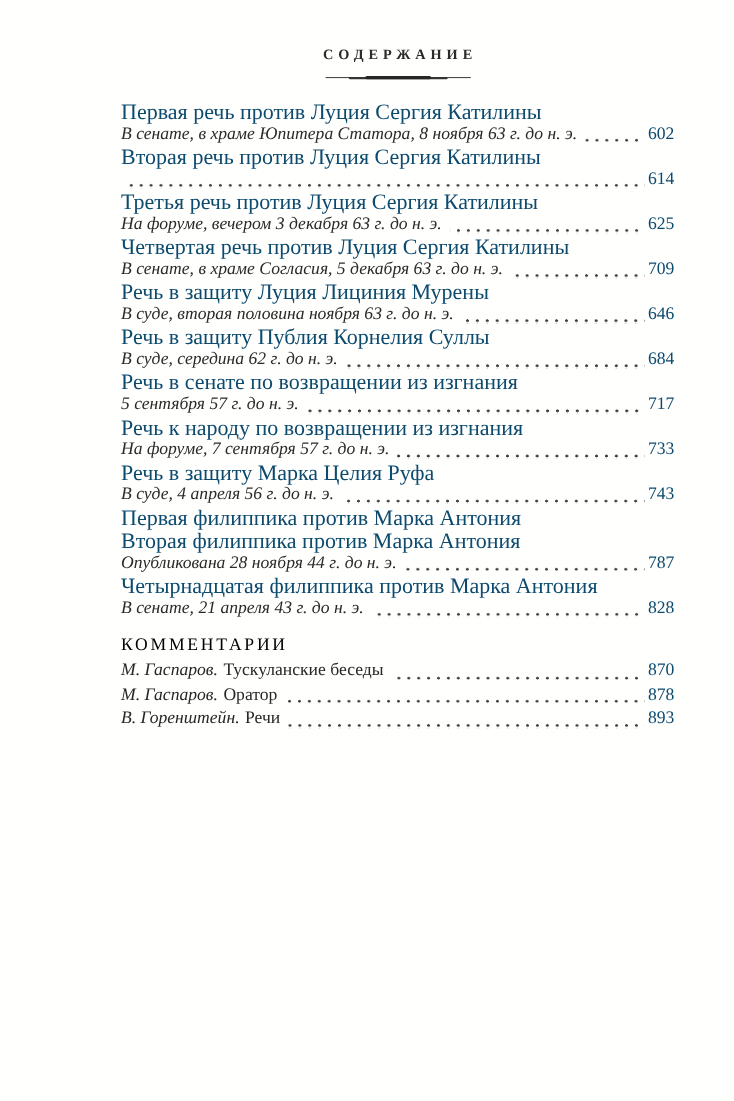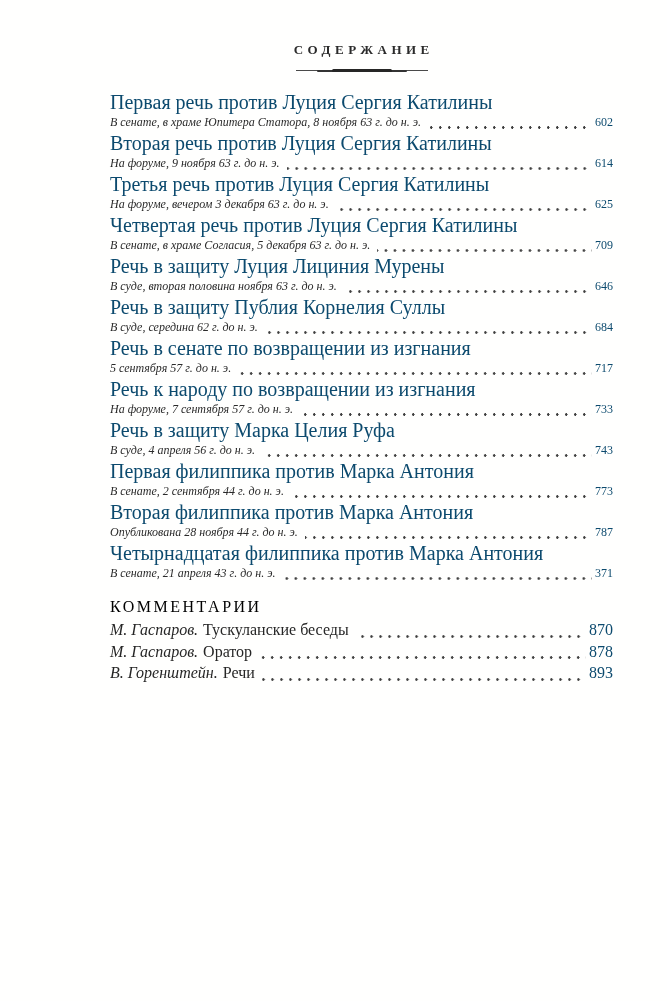--- a/index.html
+++ b/index.html
@@ -68,21 +68,21 @@
   .entry-title {
     font-size: 20px;
     line-height: 20px;
     white-space: nowrap;
     color: #0c4a6e;
   }
   .entry-sub {
     display: flex;
     align-items: baseline;
     font-style: italic;
-    font-size: 12px;
+    font-size: 16px;
     line-height: 20px;
     color: #2a2a2a;
   }
   .sub-text { white-space: nowrap; }
   .leader {
     flex: 1 1 auto;
     min-width: 14px;
     align-self: flex-end;
     height: 4px;
     margin: 0 3px 2px 7px;
@@ -140,21 +140,20 @@
         <div class="entry-sub">
           <span class="sub-text">В сенате, в храме Юпитера Статора, 8 ноября 63 г. до н. э.</span>
           <span class="leader"></span>
           <span class="page-num">602</span>
         </div>
       </div>
 
       <div class="entry">
         <div class="entry-title">Вторая речь против Луция Сергия Катилины</div>
         <div class="entry-sub">
-          <span class="sub-text">На форуме, 9 ноября 63 г. до н. э.</span>
           <span class="leader"></span>
           <span class="page-num">614</span>
         </div>
       </div>
 
       <div class="entry">
         <div class="entry-title">Третья речь против Луция Сергия Катилины</div>
         <div class="entry-sub">
           <span class="sub-text">На форуме, вечером 3 декабря 63 г. до н. э.</span>
           <span class="leader"></span>
@@ -211,42 +210,37 @@
         <div class="entry-title">Речь в защиту Марка Целия Руфа</div>
         <div class="entry-sub">
           <span class="sub-text">В суде, 4 апреля 56 г. до н. э.</span>
           <span class="leader"></span>
           <span class="page-num">743</span>
         </div>
       </div>
 
       <div class="entry">
         <div class="entry-title">Первая филиппика против Марка Антония</div>
-        <div class="entry-sub">
-          <span class="sub-text">В сенате, 2 сентября 44 г. до н. э.</span>
-          <span class="leader"></span>
-          <span class="page-num">773</span>
-        </div>
       </div>
 
       <div class="entry">
         <div class="entry-title">Вторая филиппика против Марка Антония</div>
         <div class="entry-sub">
           <span class="sub-text">Опубликована 28 ноября 44 г. до н. э.</span>
           <span class="leader"></span>
           <span class="page-num">787</span>
         </div>
       </div>
 
       <div class="entry">
         <div class="entry-title">Четырнадцатая филиппика против Марка Антония</div>
         <div class="entry-sub">
           <span class="sub-text">В сенате, 21 апреля 43 г. до н. э.</span>
           <span class="leader"></span>
-          <span class="page-num">371</span>
+          <span class="page-num">828</span>
         </div>
       </div>
 
     </div>
 
     <div class="comments">
       <div class="comments-heading">КОММЕНТАРИИ</div>
 
 
       <div class="comment-row">

